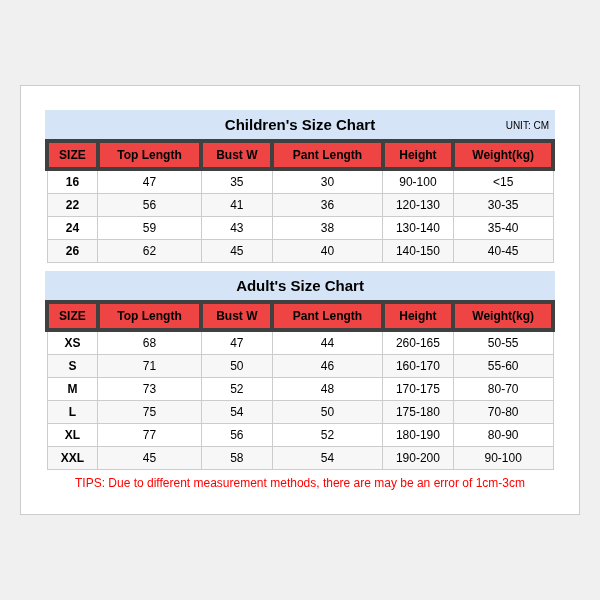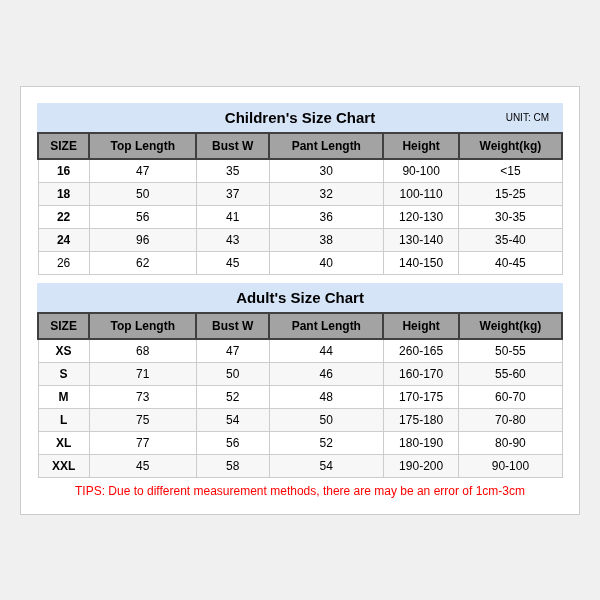--- a/index.html
+++ b/index.html
@@ -9,46 +9,46 @@
       justify-content: center;
       align-items: center;
       width: 600px;
       height: 600px;
       font-family: Arial, sans-serif;
     }
     .chart-container {
       background: #fff;
       border: 1px solid #ccc;
       width: 560px;
-      padding: 16px;
+      padding: 24px;
     }
     .section-title {
       text-align: center;
       font-size: 15px;
       font-weight: bold;
       background: #d6e4f7;
       padding: 6px 4px;
       position: relative;
     }
     .unit-label {
       position: absolute;
-      right: 14px;
+      right: 6px;
       top: 50%;
       transform: translateY(-50%);
       font-size: 10px;
       font-weight: normal;
     }
     table {
       width: 100%;
       border-collapse: collapse;
       font-size: 12px;
     }
     th {
-      background: #a3a3a3;
-      border: 2px solid #404040;
+      background: #ef4444;
+      border: 4px solid #404040;
       padding: 5px 3px;
       text-align: center;
       font-weight: bold;
     }
     td {
       border: 1px solid #ccc;
       padding: 4px 3px;
       text-align: center;
     }
     tr:nth-child(odd) td { background: #fff; }
@@ -85,45 +85,37 @@
     <tbody id="children-tbody">
     <tr class="bold-size">
           <td style="font-weight: bold;">16</td>
           <td>47</td>
           <td>35</td>
           <td>30</td>
           <td>90-100</td>
           <td>&lt;15</td>
         </tr>
         <tr class="bold-size">
-          <td style="font-weight: bold;">18</td>
-          <td>50</td>
-          <td>37</td>
-          <td>32</td>
-          <td>100-110</td>
-          <td>15-25</td>
-        </tr>
-        <tr class="bold-size">
           <td style="font-weight: bold;">22</td>
           <td>56</td>
           <td>41</td>
           <td>36</td>
           <td>120-130</td>
           <td>30-35</td>
         </tr>
         <tr class="bold-size">
           <td style="font-weight: bold;">24</td>
-          <td>96</td>
+          <td>59</td>
           <td>43</td>
           <td>38</td>
           <td>130-140</td>
           <td>35-40</td>
         </tr>
         <tr class="bold-size">
-          <td style="font-weight: normal;">26</td>
+          <td style="font-weight: bold;">26</td>
           <td>62</td>
           <td>45</td>
           <td>40</td>
           <td>140-150</td>
           <td>40-45</td>
         </tr>
       </tbody>
   </table>
 
   <div class="section-gap"></div>
@@ -158,21 +150,21 @@
           <td>46</td>
           <td>160-170</td>
           <td>55-60</td>
         </tr>
         <tr>
           <td style="font-weight: bold;">M</td>
           <td>73</td>
           <td>52</td>
           <td>48</td>
           <td>170-175</td>
-          <td>60-70</td>
+          <td>80-70</td>
         </tr>
         <tr>
           <td style="font-weight: bold;">L</td>
           <td>75</td>
           <td>54</td>
           <td>50</td>
           <td>175-180</td>
           <td>70-80</td>
         </tr>
         <tr>

